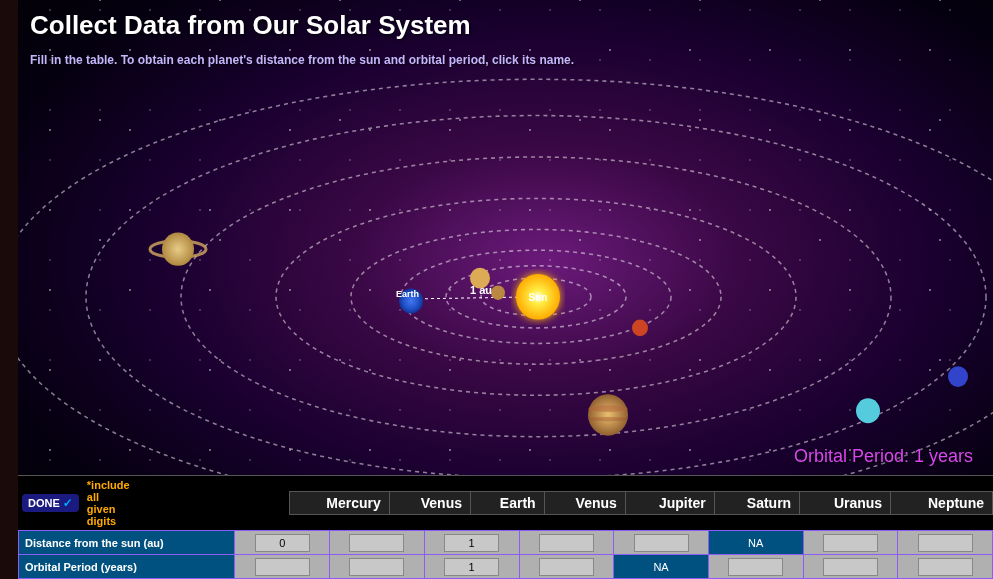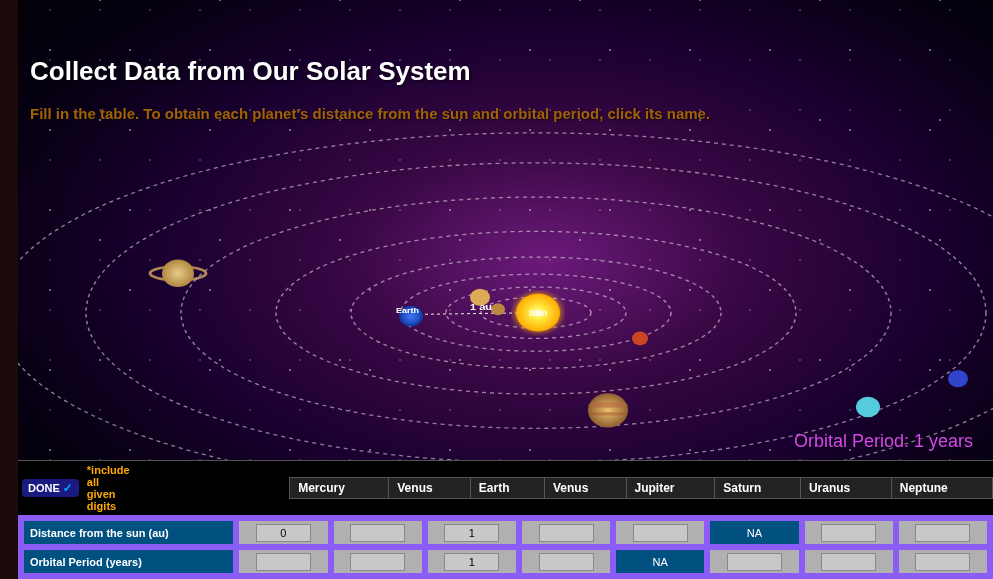--- a/index.html
+++ b/index.html
@@ -62,28 +62,27 @@
 
     .header {
       padding: 10px 12px 4px 12px;
     }
 
     .main-title {
       color: #fff;
       font-size: 26px;
       font-weight: bold;
       text-shadow: 1px 1px 3px rgba(0,0,0,0.8);
-      margin-top: 46px;
     }
 
     .subtitle {
-      color: #a16207;
-      font-size: 15px;
-      font-weight: bold;
-      margin-top: 18px;
+      color: #c4b5fd;
+      font-size: 12px;
+      font-weight: bold;
+      margin-top: 12px;
       text-shadow: 1px 1px 2px rgba(0,0,0,0.8);
     }
 
     
     .solar-system {
       position: relative;
       flex: 1;
       overflow: hidden;
     }
 
@@ -146,36 +145,36 @@
     }
 
     .data-table {
       width: 100%;
       border-collapse: collapse;
     }
 
     .data-table th {
       background: #222;
       color: #fff;
-      font-size: 12px;
-      font-weight: bold;
-      text-align: left;
+      font-size: 14px;
+      font-weight: bold;
+      text-align: right;
       border: 1px solid #555;
       padding: 3px 8px;
       white-space: nowrap;
     }
 
     .data-table th:first-child {
       background: transparent;
       border: none;
       width: 160px;
     }
 
     .data-table td {
-      border: 6px solid #8b5cf6;
+      border: 1px solid #8b5cf6;
       padding: 2px 4px;
       text-align: center;
     }
 
     .row-label {
       background: #005080;
       color: #fff;
       font-size: 11px;
       font-weight: bold;
       text-align: left !important;

